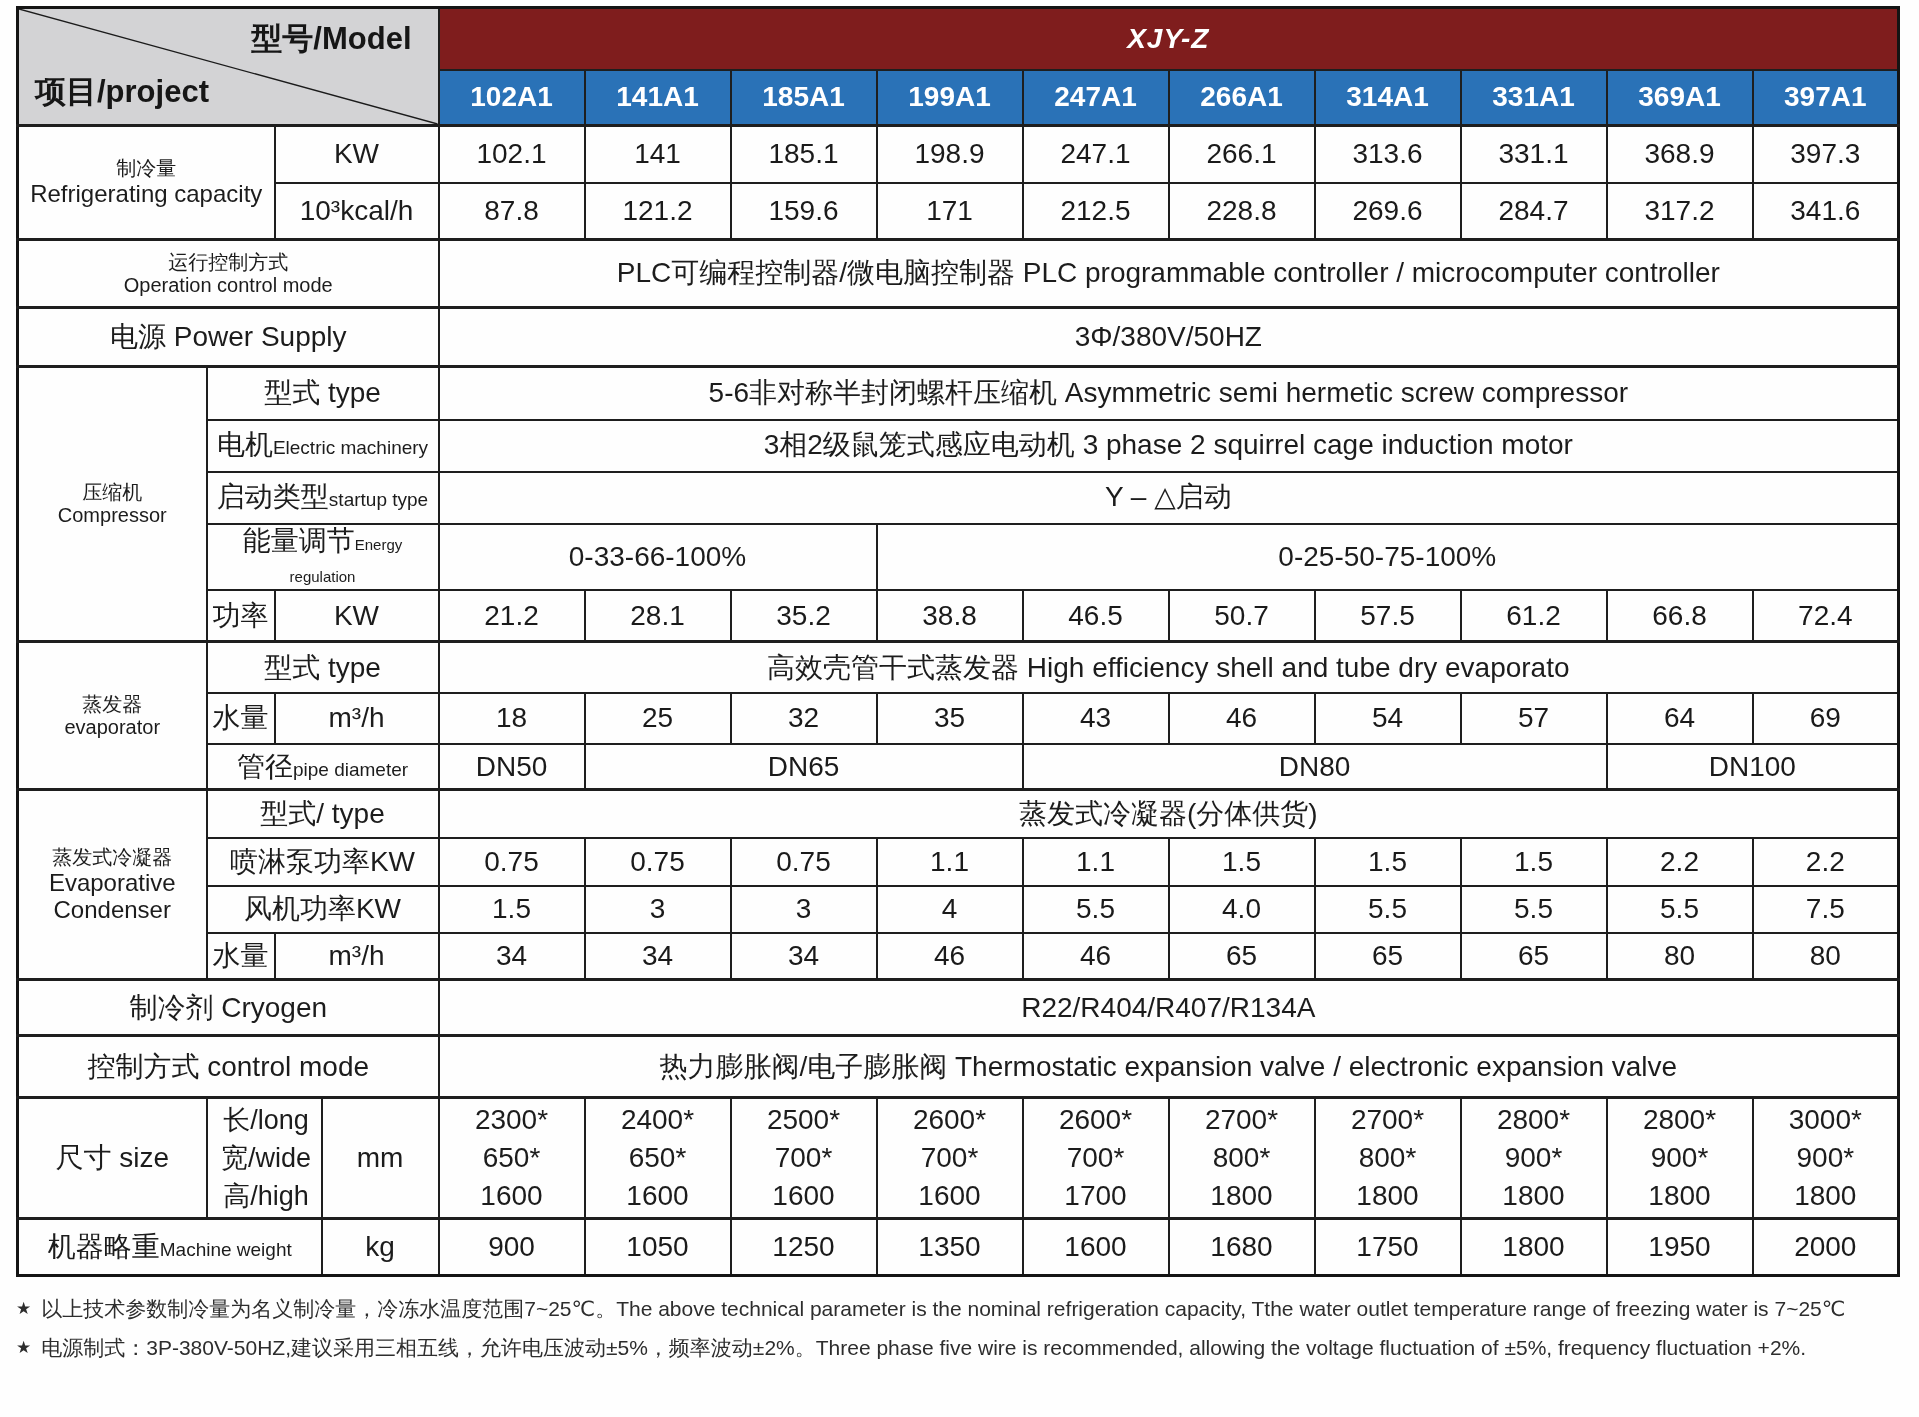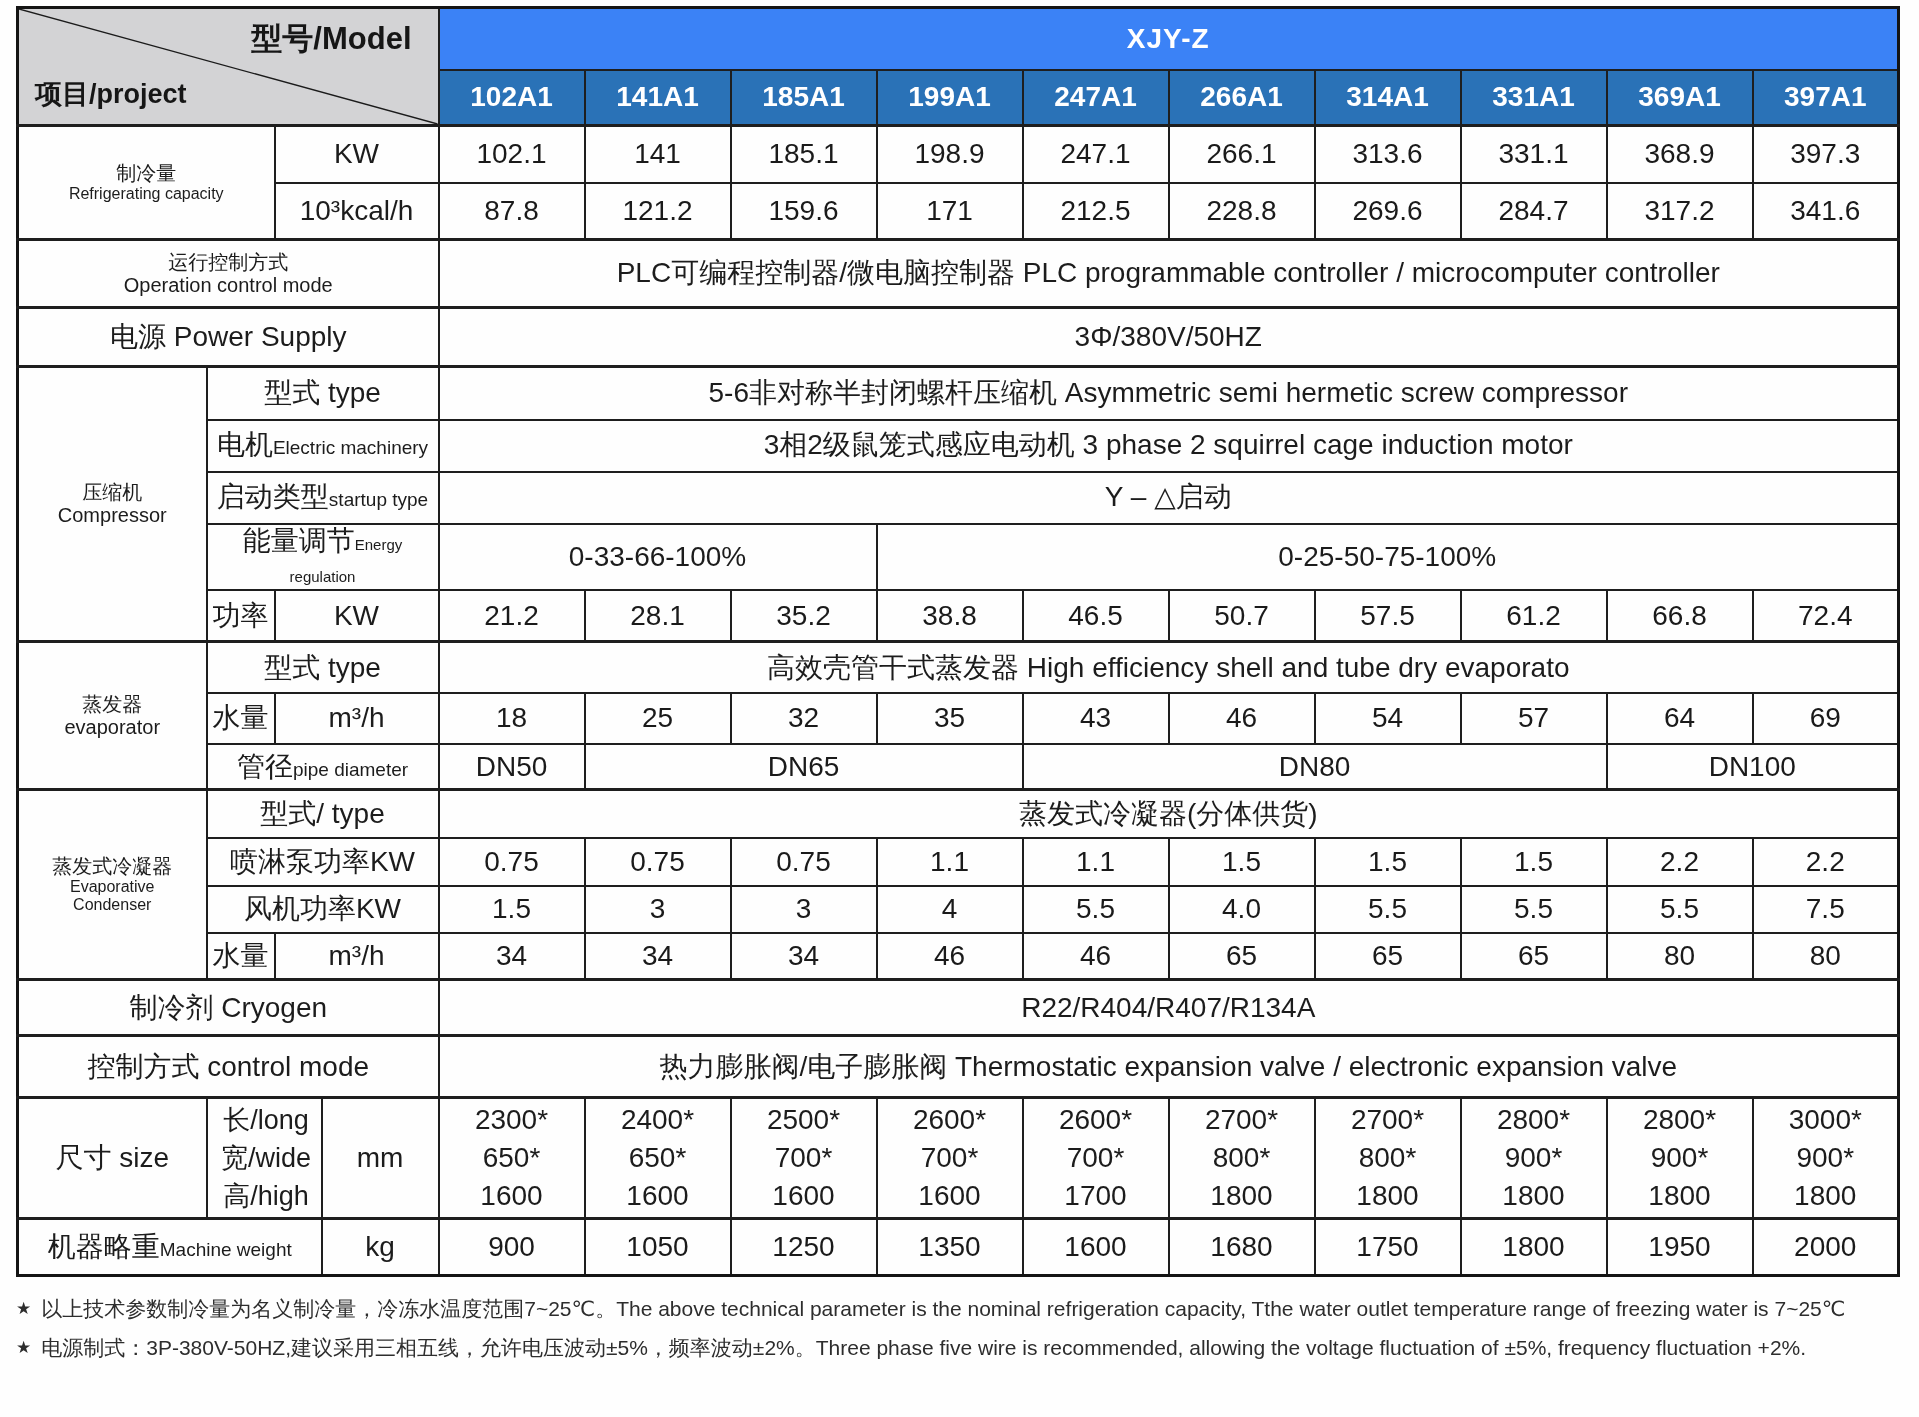--- a/index.html
+++ b/index.html
@@ -13,31 +13,31 @@
 
   .title-row { display:flex; align-items:center; gap:10px; padding:10px 0 0 14px; height:48px; }
   .title-bar-mark { width:9px; height:32px; background:#0e0e0e; }
   .page-title { font-size:31px; font-weight:bold; margin:0; letter-spacing:.5px; color:#121212; }
 
   table.spec { border-collapse:collapse; table-layout:fixed; margin:6px 10px 0 16px; width:1881px; border:3px solid #141414; }
   table.spec td { border:2px solid #1e1e1e; padding:0 4px; text-align:center; font-size:28px; line-height:1.15; overflow:hidden; }
   tr.thick > td { border-top-width:3px; }
 
   
-  td.series-cell { background:#3b82f6; color:#fff; font-weight:bold; font-size:33px; letter-spacing:1px; border-color:#87a0ac; }
+  td.series-cell { background:#7f1d1d; color:#fff; font-weight:bold; font-size:33px; letter-spacing:1px; border-color:#87a0ac;font-style:italic; }
   td.model-cell  { background:#2a72b7; color:#fff; font-weight:bold; font-size:30px; border-color:#87a0ac; }
   td.diag-cell   { background:#d3d3d5; position:relative; padding:0; }
   .diag-svg { position:absolute; left:0; top:0; width:100%; height:100%; }
   .diag-top    { position:absolute; top:12px;  right:26px; font-weight:bold; font-size:31px; color:#161616; }
-  .diag-bottom { position:absolute; bottom:14px; left:16px; font-weight:bold; font-size:27px; color:#161616; }
+  .diag-bottom { position:absolute; bottom:14px; left:16px; font-weight:bold; font-size:31px; color:#161616; }
 
   
   td.glabel { text-align:left; padding-left:12px; }
   td.glabel .l1 { font-size:20px; }
-  td.glabel .l2 { font-size:16px; }
+  td.glabel .l2 { font-size:24px; }
   td.sub { text-align:left; padding-left:10px; font-size:27px;border-radius:8px; }
   td.rowlabel { text-align:left; padding-left:12px; font-size:28px; }
   .en-sm { font-size:19px; }
   .en-xs { font-size:15px; }
   td.unit { text-align:center; font-size:27px; }
 
   
   td.v { font-size:28px; font-weight:normal; color:#1a1a1a; }
   td.vw { font-size:28px; }
   td.size-v div { line-height:38px; font-size:28px; }

